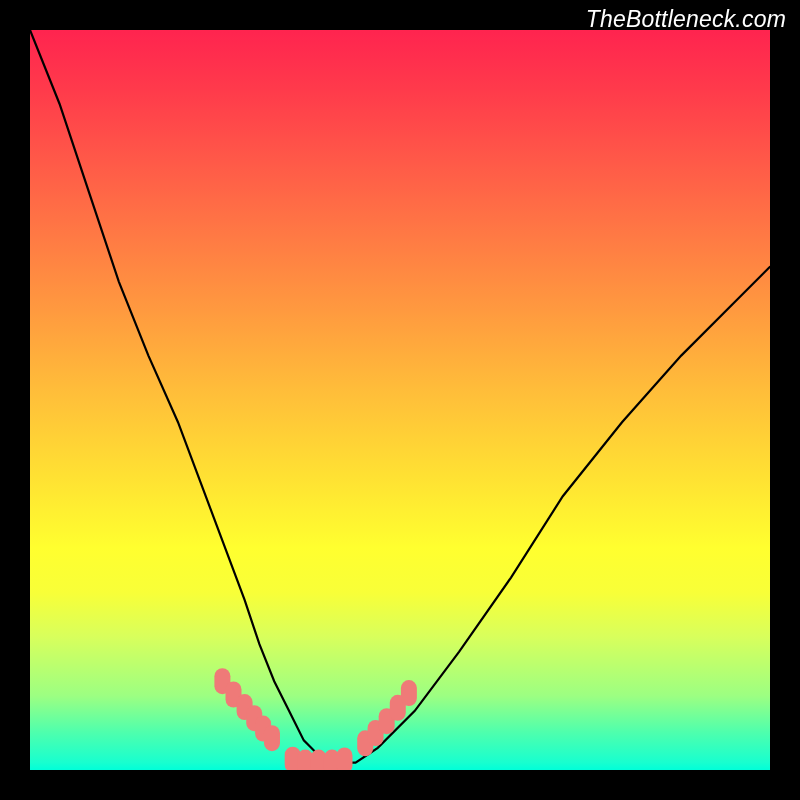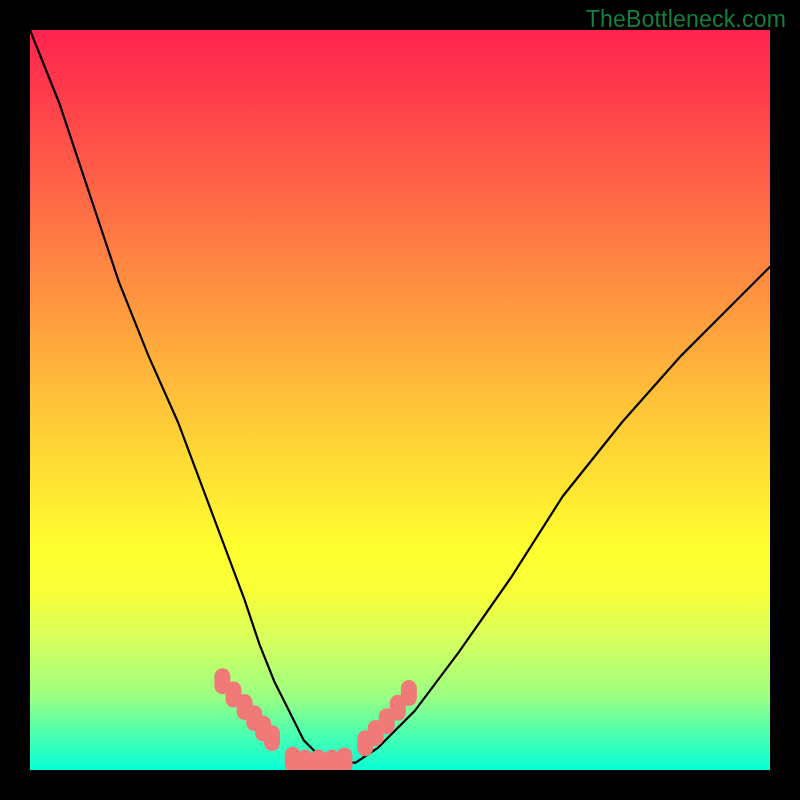--- a/index.html
+++ b/index.html
@@ -45,24 +45,25 @@
     position: absolute;
     left: 0;
     top: 0;
     width: 740px;
     height: 740px;
   }
   .attribution {
     position: absolute;
     top: 6px;
     right: 14px;
-    color: #15803d;
+    color: #ffffff;
     font-size: 23px;
     font-weight: 500;
     letter-spacing: 0.2px;
+    font-style: italic;
   }
 </style>
 </head>
 <body>
 
 <div class="chart-wrap">
   <div class="attribution">TheBottleneck.com</div>
   <div class="plot-area">
     <svg class="curve-svg" viewBox="0 0 740 740" preserveAspectRatio="none">
       <path id="curve-path" fill="none" stroke="#000000" stroke-width="2.2" stroke-linecap="round" d="M0.00 0.00 L29.60 74.00 L59.20 162.80 L88.80 251.60 L118.40 325.60 L148.00 392.20 L170.20 451.40 L192.40 510.60 L214.60 569.80 L229.40 614.20 L244.20 651.20 L259.00 680.80 L273.80 710.40 L288.60 725.20 L303.40 732.60 L325.60 732.60 L347.80 717.80 L384.80 680.80 L429.20 621.60 L481.00 547.60 L532.80 466.20 L592.00 392.20 L651.20 325.60 L703.00 273.80 L740.00 236.80"></path>

